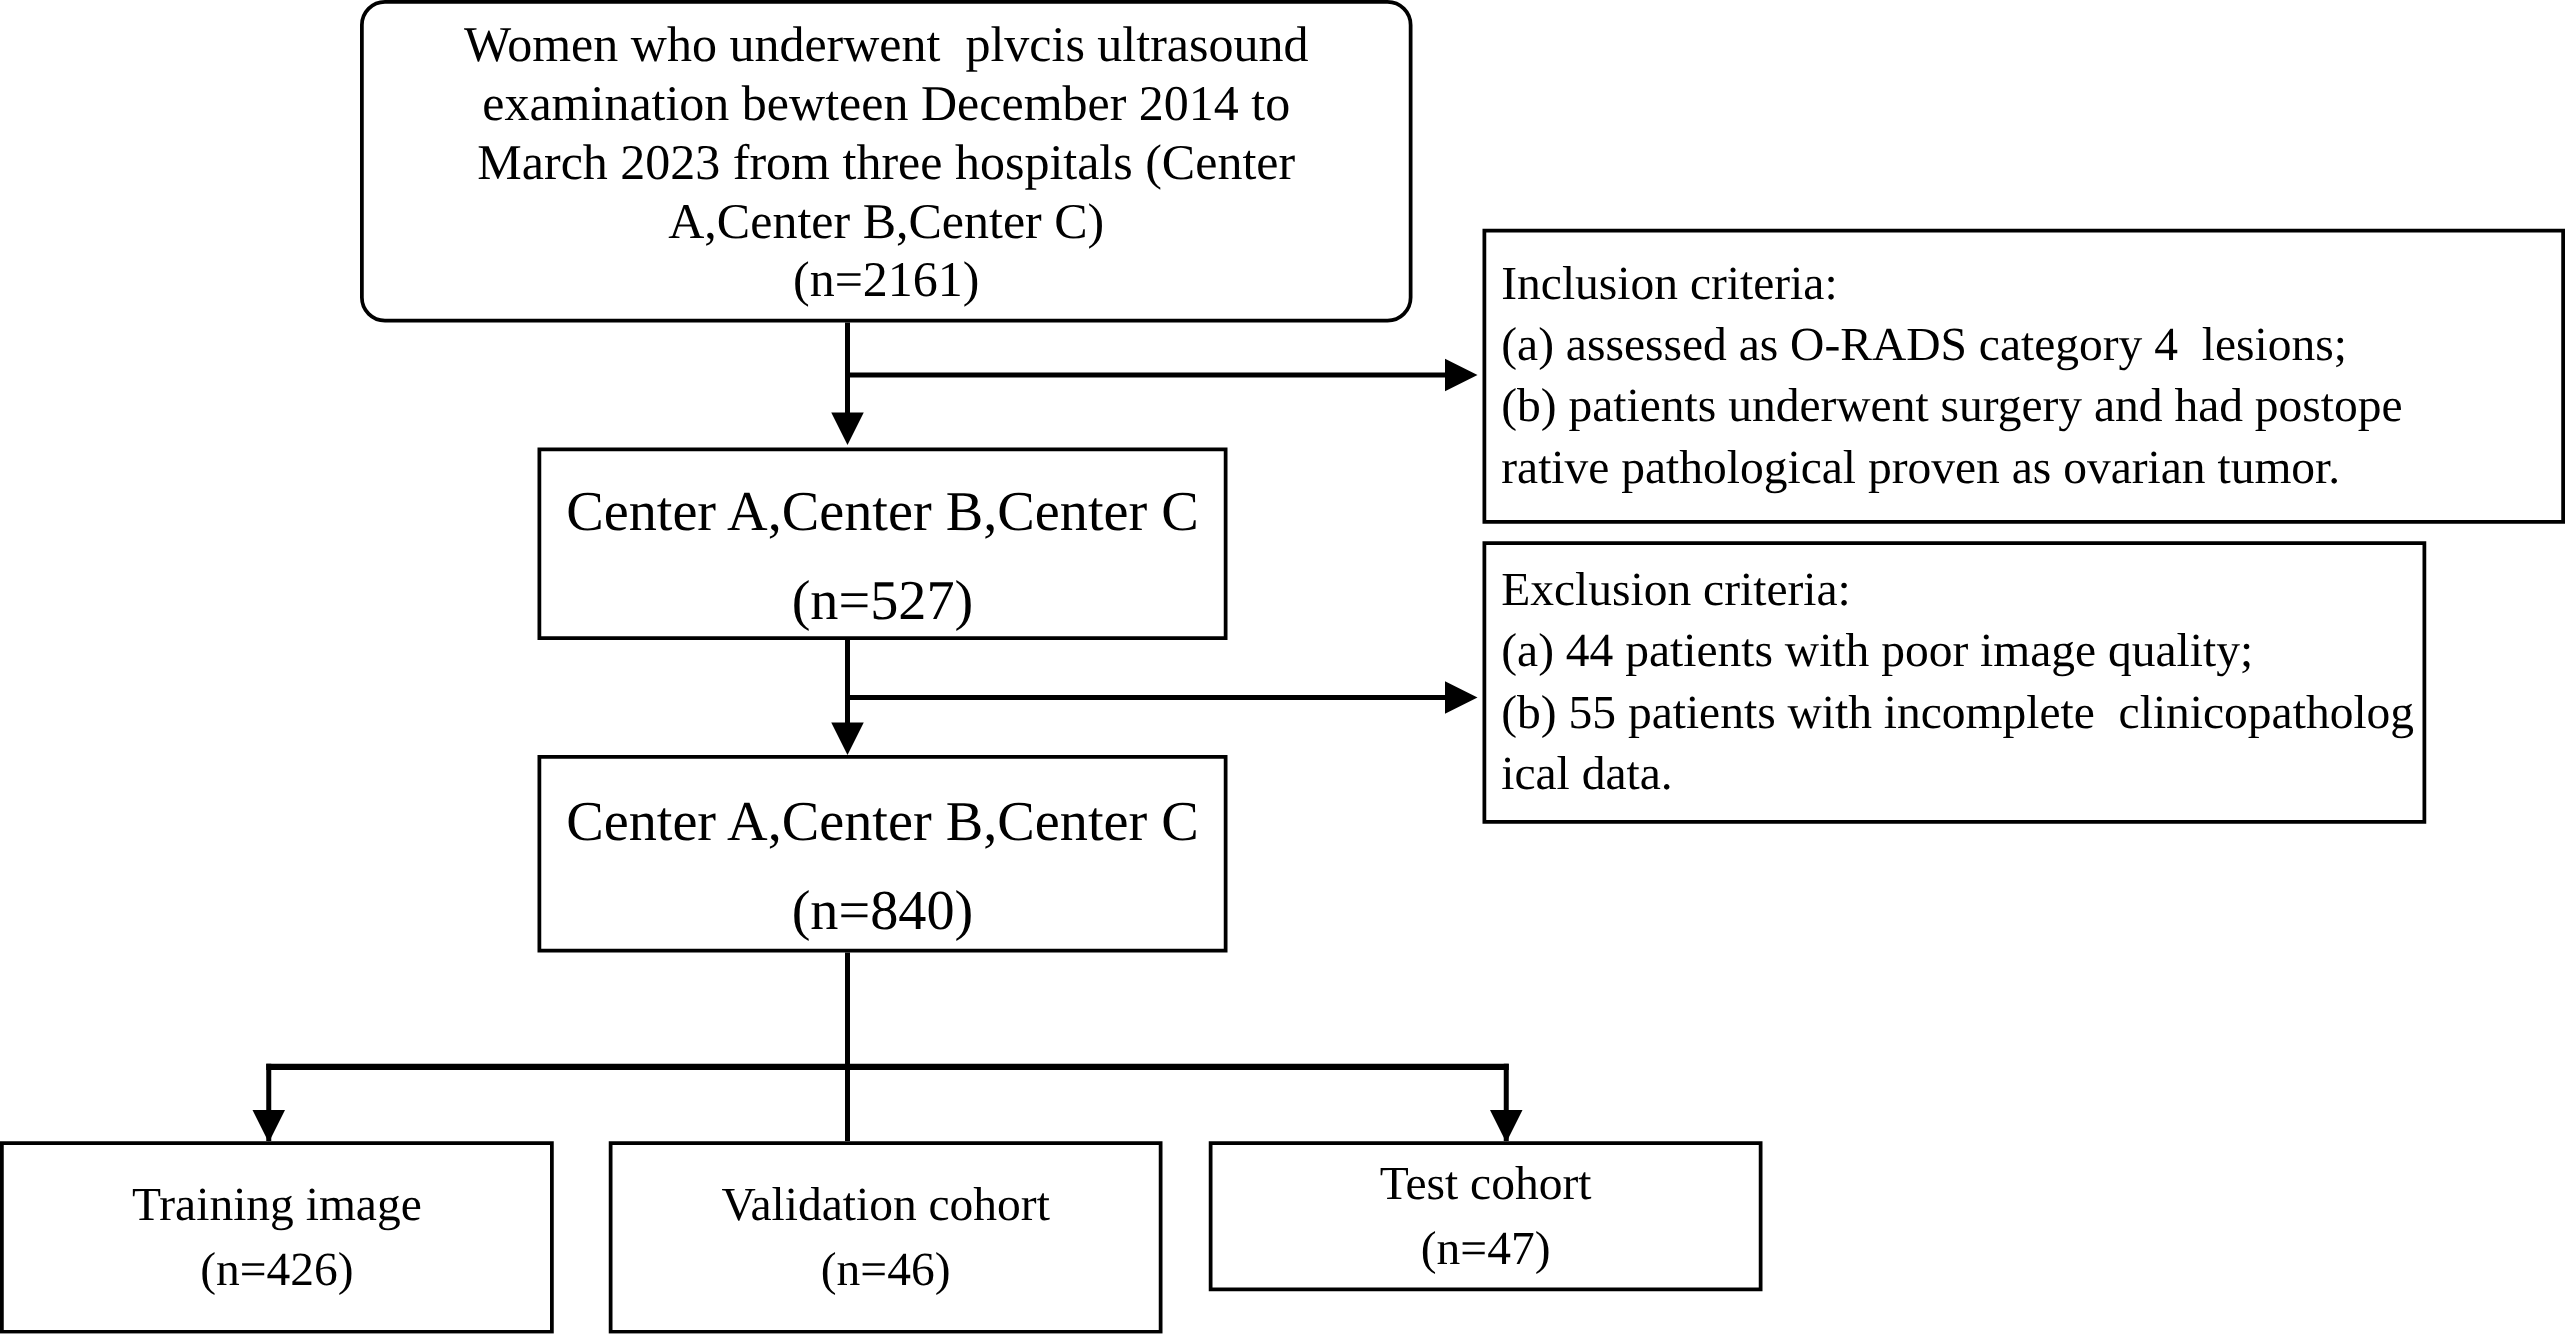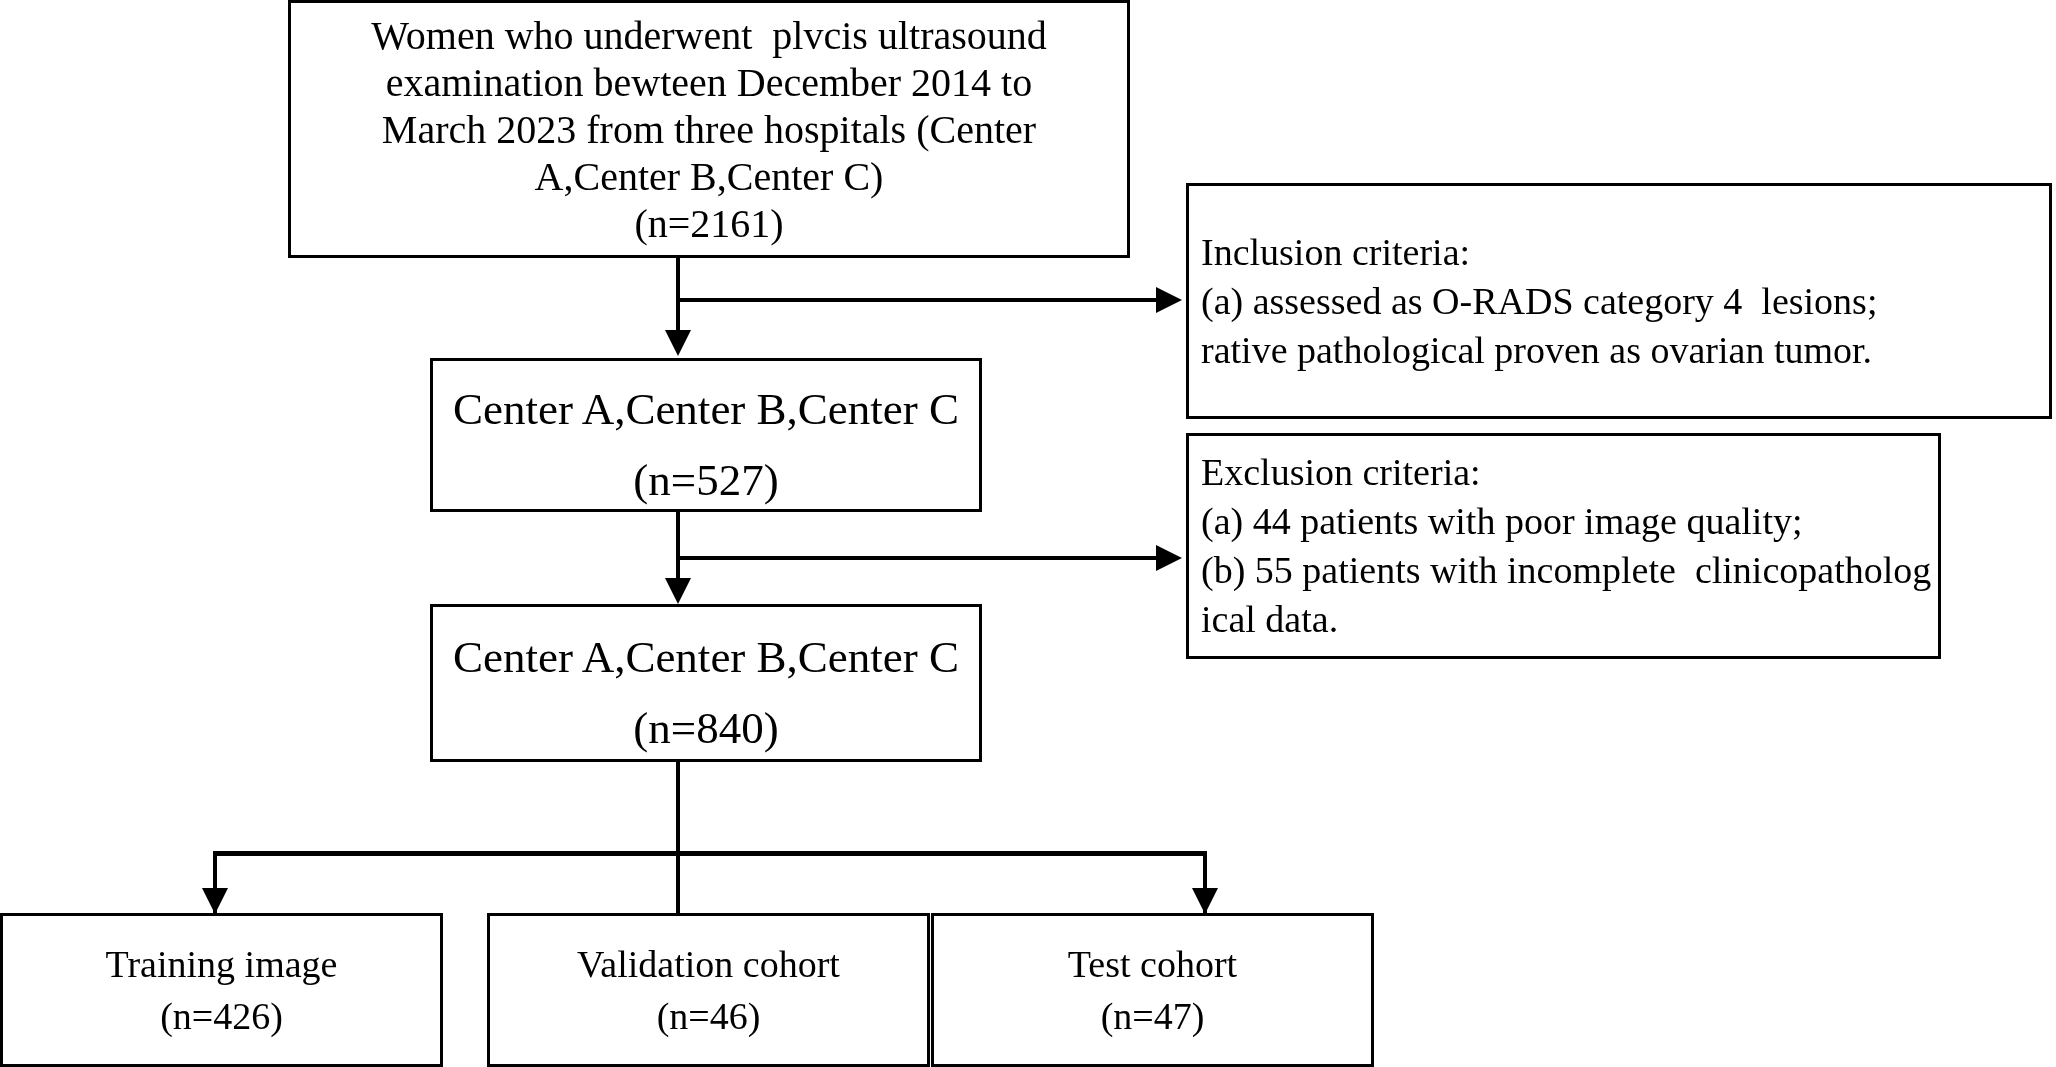--- a/index.html
+++ b/index.html
@@ -78,37 +78,38 @@
   
   .crit-box .txt-line { font-size: 38px; line-height: 49px; }
   
   .cohort-box .txt-line { font-size: 38px; line-height: 52px; }
 </style>
 </head>
 <body>
 
 <div id="canvas">
 
-  <div class="box center-text" id="box-source" style="left:288px; top:0px; width:842px; height:258px;">
+  <div class="box center-text" id="box-source" style="left:288px; top:0px; width:842px; height:258px;border-radius:20px;">
     <span class="txt-line">Women who underwent  plvcis ultrasound</span>
     <span class="txt-line">examination bewteen December 2014 to</span>
     <span class="txt-line">March 2023 from three hospitals (Center</span>
     <span class="txt-line">A,Center B,Center C)</span>
     <span class="txt-line">(n=2161)</span>
   </div>
 
   <div class="line vline" style="left:676px; top:258px; width:4px; height:74px;"></div>
   <div class="arrow-down" style="left:665px; top:330px;"></div>
 
   <div class="line hline" style="left:676px; top:298px; width:480px; height:4px;"></div>
   <div class="arrow-right" style="left:1156px; top:287px;"></div>
 
   <div class="box left-text crit-box" id="box-inclusion" style="left:1186px; top:183px; width:866px; height:236px;">
     <span class="txt-line">Inclusion criteria:</span>
     <span class="txt-line">(a) assessed as O-RADS category 4  lesions;</span>
+    <span class="txt-line">(b) patients underwent surgery and had postope</span>
     <span class="txt-line">rative pathological proven as ovarian tumor.</span>
   </div>
 
   <div class="box center-text mid-box" id="box-after-inclusion" style="left:430px; top:358px; width:552px; height:154px;">
     <span class="txt-line">Center A,Center B,Center C</span>
     <span class="txt-line">(n=527)</span>
   </div>
 
   <div class="line vline" style="left:676px; top:512px; width:4px; height:74px;"></div>
   <div class="arrow-down" style="left:665px; top:578px;"></div>
@@ -143,18 +144,18 @@
   <div class="box center-text cohort-box" id="box-training" style="left:0px; top:913px; width:443px; height:154px;">
     <span class="txt-line">Training image</span>
     <span class="txt-line">(n=426)</span>
   </div>
 
   <div class="box center-text cohort-box" id="box-validation" style="left:487px; top:913px; width:443px; height:154px;text-align:right;">
     <span class="txt-line">Validation cohort</span>
     <span class="txt-line">(n=46)</span>
   </div>
 
-  <div class="box center-text cohort-box" id="box-test" style="left:931px; top:913px; width:443px; height:154px;">
+  <div class="box center-text cohort-box" id="box-test" style="left:967px; top:913px; width:443px; height:120px;">
     <span class="txt-line">Test cohort</span>
     <span class="txt-line">(n=47)</span>
   </div>
 
 </div>
 
 </body></html>

